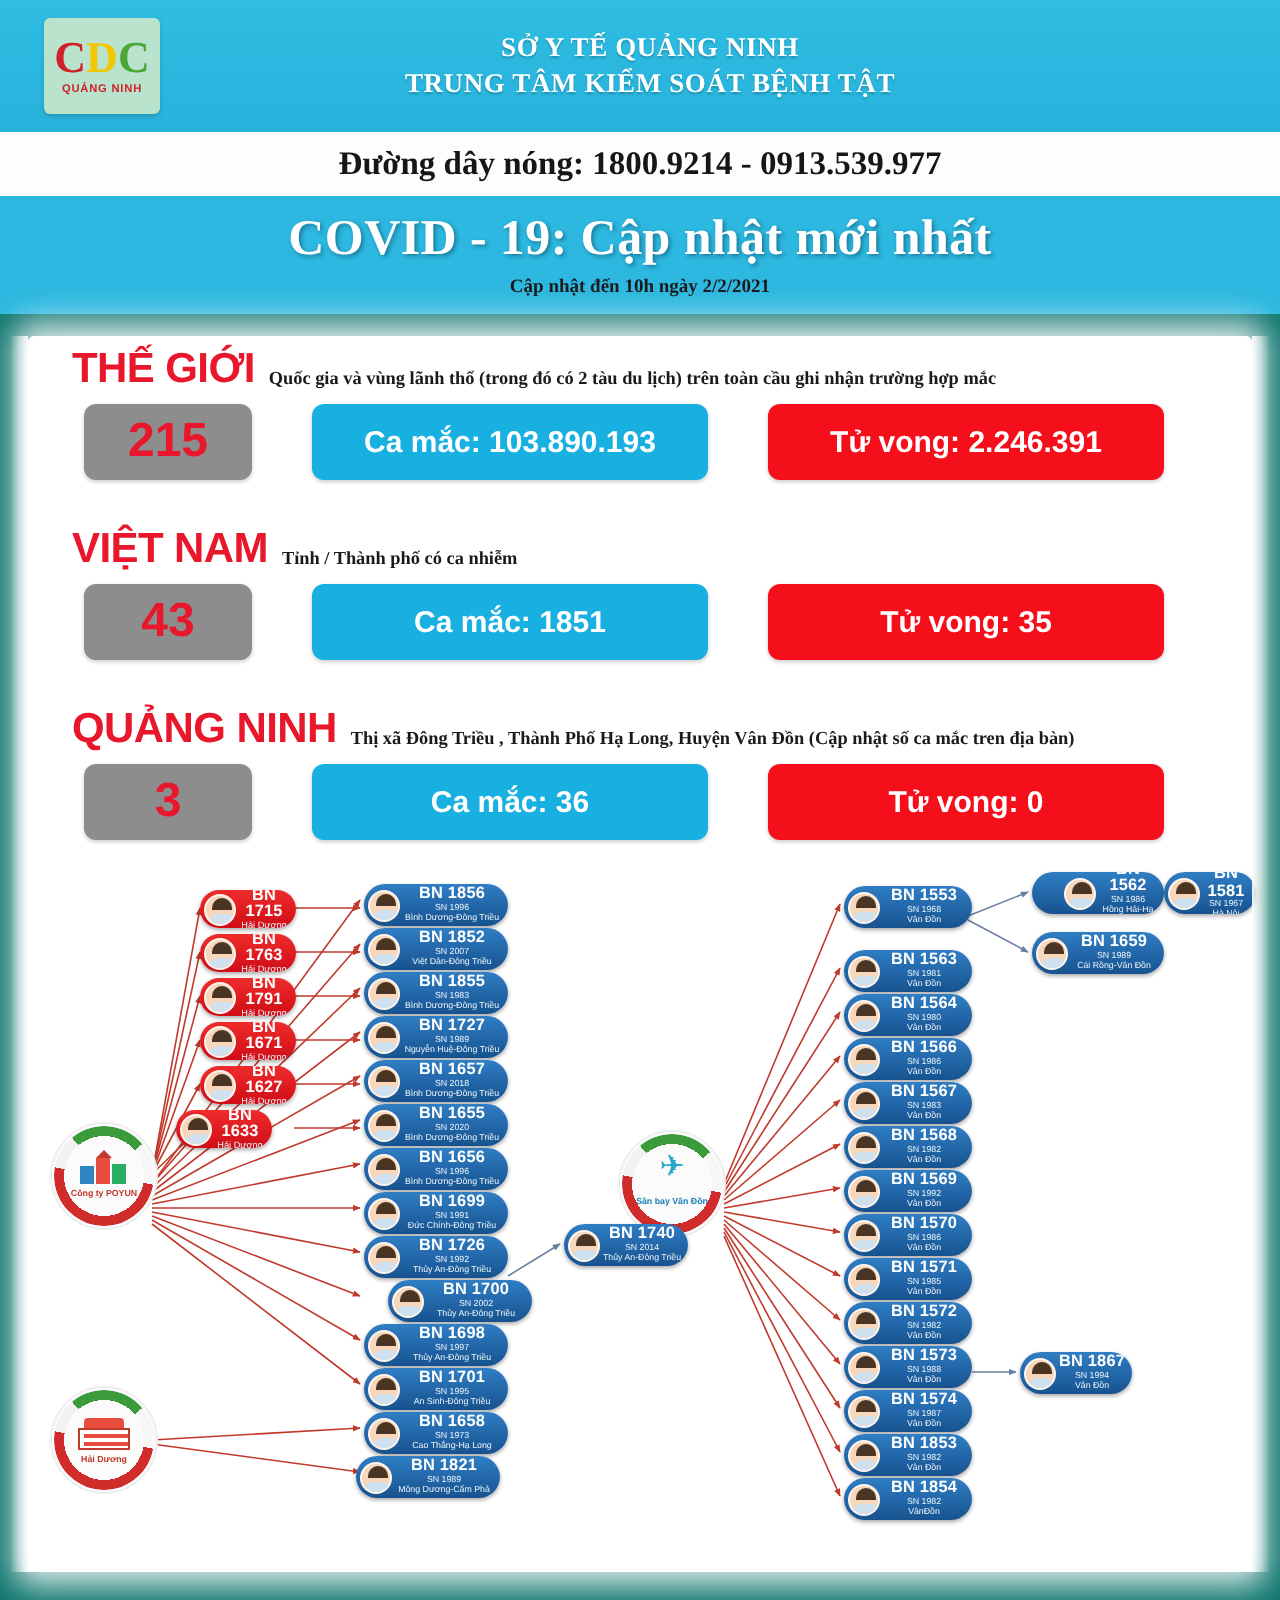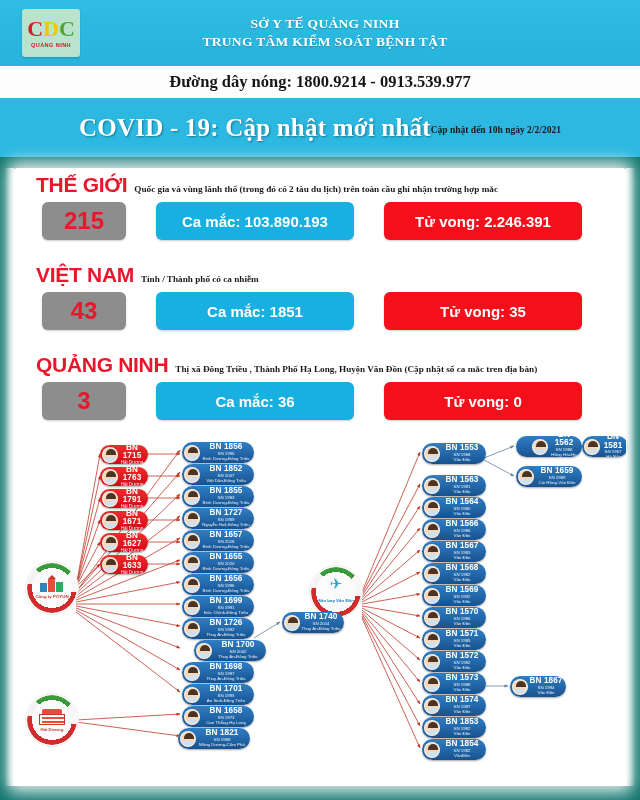--- a/index.html
+++ b/index.html
@@ -41,21 +41,21 @@
     display: flex; align-items: center; justify-content: center;
   }
   .hotline span {
     font-family: "Liberation Serif", serif; font-weight: bold;
     font-size: 16.5px; color: #161616;
   }
 
   
   .titleband {
     height: 59px; background: #2cb8e0;
-    display: flex; flex-direction: row; align-items: center; justify-content: center;
+    display: flex; flex-direction: column; align-items: center; justify-content: center;
   }
   .maintitle {
     font-family: "Liberation Serif", serif; font-weight: bold;
     font-size: 25px; color: #ffffff; letter-spacing: .2px;
     text-shadow: 1px 1px 2px rgba(0,40,60,.45);
   }
   .subtitle {
     font-family: "Liberation Serif", serif; font-weight: bold;
     font-size: 9.5px; color: #1a1a1a; margin-top: 5px;
   }
@@ -359,21 +359,21 @@
             <span class="pl">Hải Dương</span>
           </span>
         </div>
       <div class="node red" style="left:86px; top:91px; width:48px; height:19px;">
           <span class="ava"></span>
           <span class="txt">
             <span class="bn">BN 1627</span>
             <span class="pl">Hải Dương</span>
           </span>
         </div>
-      <div class="node red" style="left:86px; top:113px; width:48px; height:19px;">
+      <div class="node red" style="left:74px; top:113px; width:48px; height:19px;">
           <span class="ava"></span>
           <span class="txt">
             <span class="bn">BN 1633</span>
             <span class="pl">Hải Dương</span>
           </span>
         </div>
 
       <div class="node blue" style="left:168px; top:0px;   width:72px; height:21px;">
           <span class="ava"></span>
           <span class="txt">

